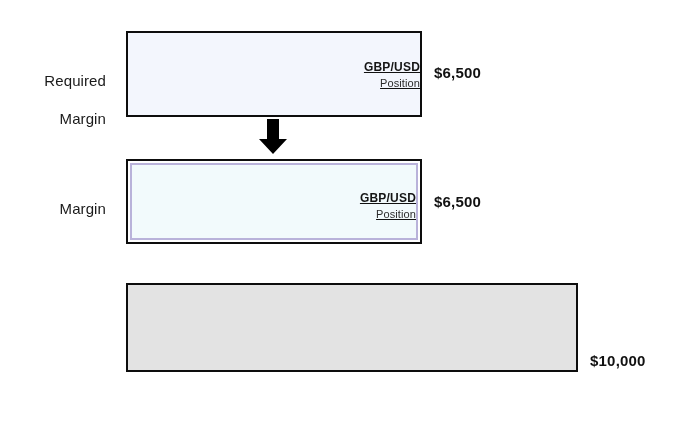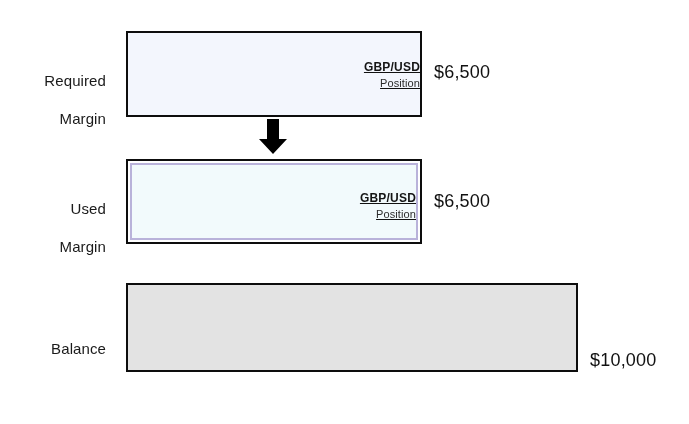--- a/index.html
+++ b/index.html
@@ -37,24 +37,24 @@
   }
   .row-label .lbl-line { display: block; }
 
   #label-required { left: 0px; top: 52px; width: 106px; }
   #label-used     { left: 0px; top: 180px; width: 106px; }
   #label-balance  { left: 0px; top: 320px; width: 106px; }
 
   
   .value-label {
     position: absolute;
-    font-size: 18px;
+    font-size: 15px;
     line-height: 19px;
     color: #111111;
-    font-weight: 400;
+    font-weight: 700;
     letter-spacing: 0.2px;
     white-space: nowrap;
   }
   #value-required { left: 434px; top: 63px; }
   #value-used     { left: 434px; top: 192px; }
   #value-balance  { left: 590px; top: 320px; margin-top: 31px; }
 
   
   .bar {
     position: absolute;
@@ -157,36 +157,32 @@
 
   <div class="value-label" id="value-required">$6,500</div>
 
   <div id="flow-arrow">
     <svg width="30" height="36" viewBox="0 0 30 36" xmlns="http://www.w3.org/2000/svg">
       <polygon points="9,0 21,0 21,20 29,20 15,35 1,20 9,20" fill="#000000"></polygon>
     </svg>
   </div>
 
   <div class="row-label" id="label-used">
-    <span class="lbl-line">Used</span>
     <span class="lbl-line">Margin</span>
   </div>
 
   <div class="bar" id="bar-used">
     <div class="inner">
       <div class="position-text" id="text-used">
         <span class="pair">GBP/USD</span>
         <span class="pos">Position</span>
       </div>
     </div>
   </div>
 
   <div class="value-label" id="value-used">$6,500</div>
 
-  <div class="row-label" id="label-balance">
-    <span class="lbl-line">Balance</span>
-  </div>
 
   <div class="bar" id="bar-balance"></div>
 
   <div class="value-label" id="value-balance">$10,000</div>
 
 </div>
 
 </body></html>

